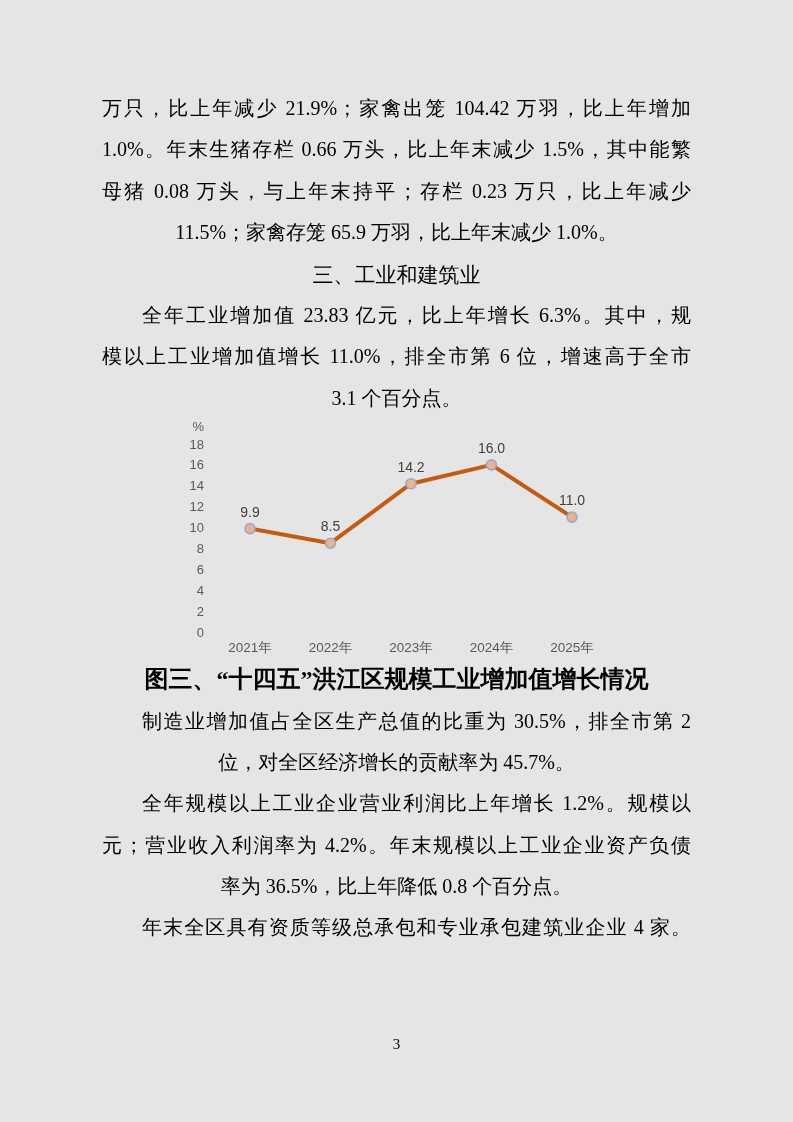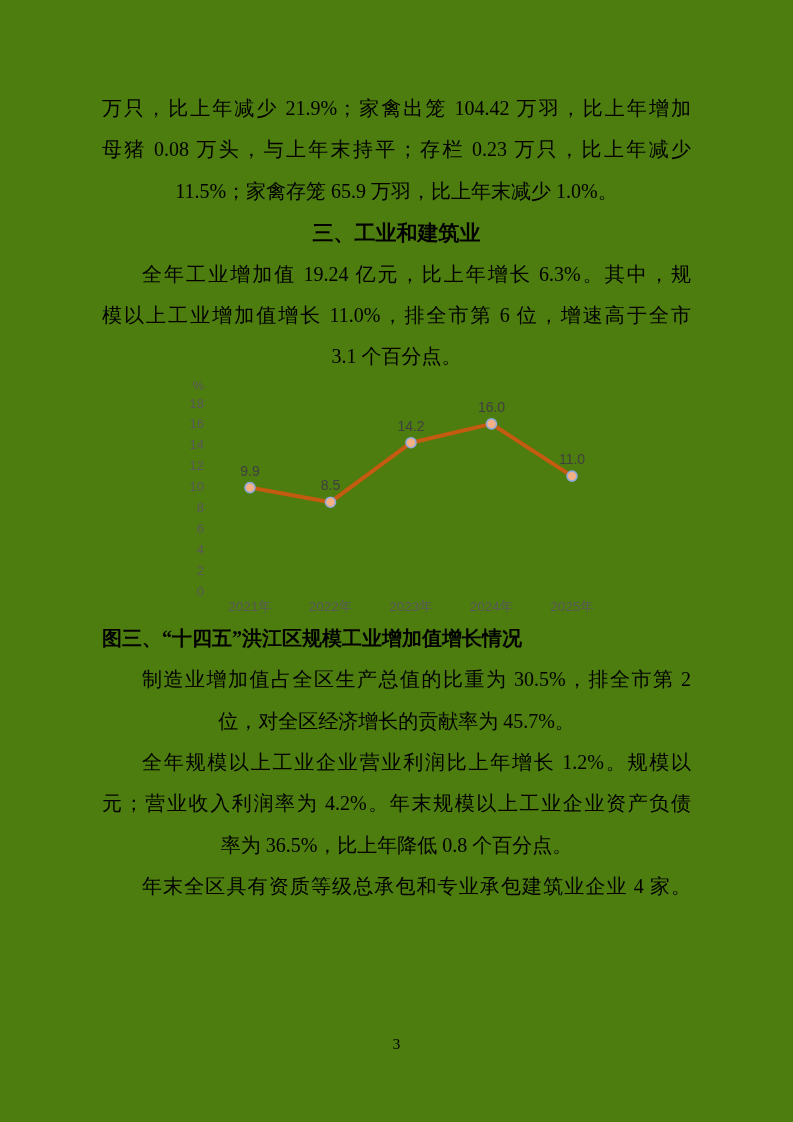--- a/index.html
+++ b/index.html
@@ -1,20 +1,20 @@
 <!DOCTYPE html>
 <html><head>
 <meta charset="utf-8">
 <style>
   html,body { margin:0; padding:0; background:#888; }
   .page {
     position:relative;
     width:793px; height:1122px;
     margin:0 auto;
-    background:#4d7c0f;
+    background:#e5e5e5;
     font-family:"Liberation Serif","DejaVu Serif",serif;
     color:#000000;
     overflow:hidden;
   }
   .content {
     position:absolute;
     left:102px; top:88px;
     width:589px;
   }
   .line {
@@ -28,30 +28,30 @@
     white-space:normal;
     text-align:justify;
     text-align-last:justify;
   }
   .line.last { text-align:center; }
   .line.indent { text-indent:2em; }
   .heading {
     height:41.4px;
     line-height:41.4px;
     font-size:21px;
-    font-weight:bold;
+    font-weight:normal;
     text-align:center;
     font-family:"Liberation Sans","DejaVu Sans",sans-serif;
   }
   .caption {
     height:41.4px;
     line-height:41.4px;
-    font-size:20px;
+    font-size:24px;
     font-weight:bold;
-    text-align:left;
+    text-align:center;
     font-family:Liberation Serif, serif;
   }
   .chart-wrap {
     height:240px;
     position:relative;
   }
   .chart-wrap svg { position:absolute; left:63px; top:0; }
   .tick   { font-family:"Liberation Sans","DejaVu Sans",sans-serif; font-size:13px;   fill:#595959; }
   .dlabel { font-family:"Liberation Sans","DejaVu Sans",sans-serif; font-size:14px;   fill:#404040; }
   .xlabel { font-family:"Liberation Sans","DejaVu Sans",sans-serif; font-size:13.5px; fill:#595959; }
@@ -65,28 +65,29 @@
   }
 </style>
 </head>
 <body>
 
 <div class="page">
   <div class="content">
 
     <div class="para">
       <div class="line fill">万只，比上年减少 21.9%；家禽出笼 104.42 万羽，比上年增加</div>
+      <div class="line fill">1.0%。年末生猪存栏 0.66 万头，比上年末减少 1.5%，其中能繁</div>
       <div class="line fill">母猪 0.08 万头，与上年末持平；存栏 0.23 万只，比上年减少</div>
       <div class="line last">11.5%；家禽存笼 65.9 万羽，比上年末减少 1.0%。</div>
     </div>
 
     <div class="heading">三、工业和建筑业</div>
 
     <div class="para">
-      <div class="line fill indent">全年工业增加值 19.24 亿元，比上年增长 6.3%。其中，规</div>
+      <div class="line fill indent">全年工业增加值 23.83 亿元，比上年增长 6.3%。其中，规</div>
       <div class="line fill">模以上工业增加值增长 11.0%，排全市第 6 位，增速高于全市</div>
       <div class="line last">3.1 个百分点。</div>
     </div>
 
     <div class="chart-wrap">
       <svg id="chart-svg" width="480" height="240">
           <text x="39" y="12" text-anchor="end" class="tick">%</text>
           <text x="39" y="217.5" text-anchor="end" class="tick">0</text>
           <text x="39" y="196.6" text-anchor="end" class="tick">2</text>
           <text x="39" y="175.7" text-anchor="end" class="tick">4</text>

